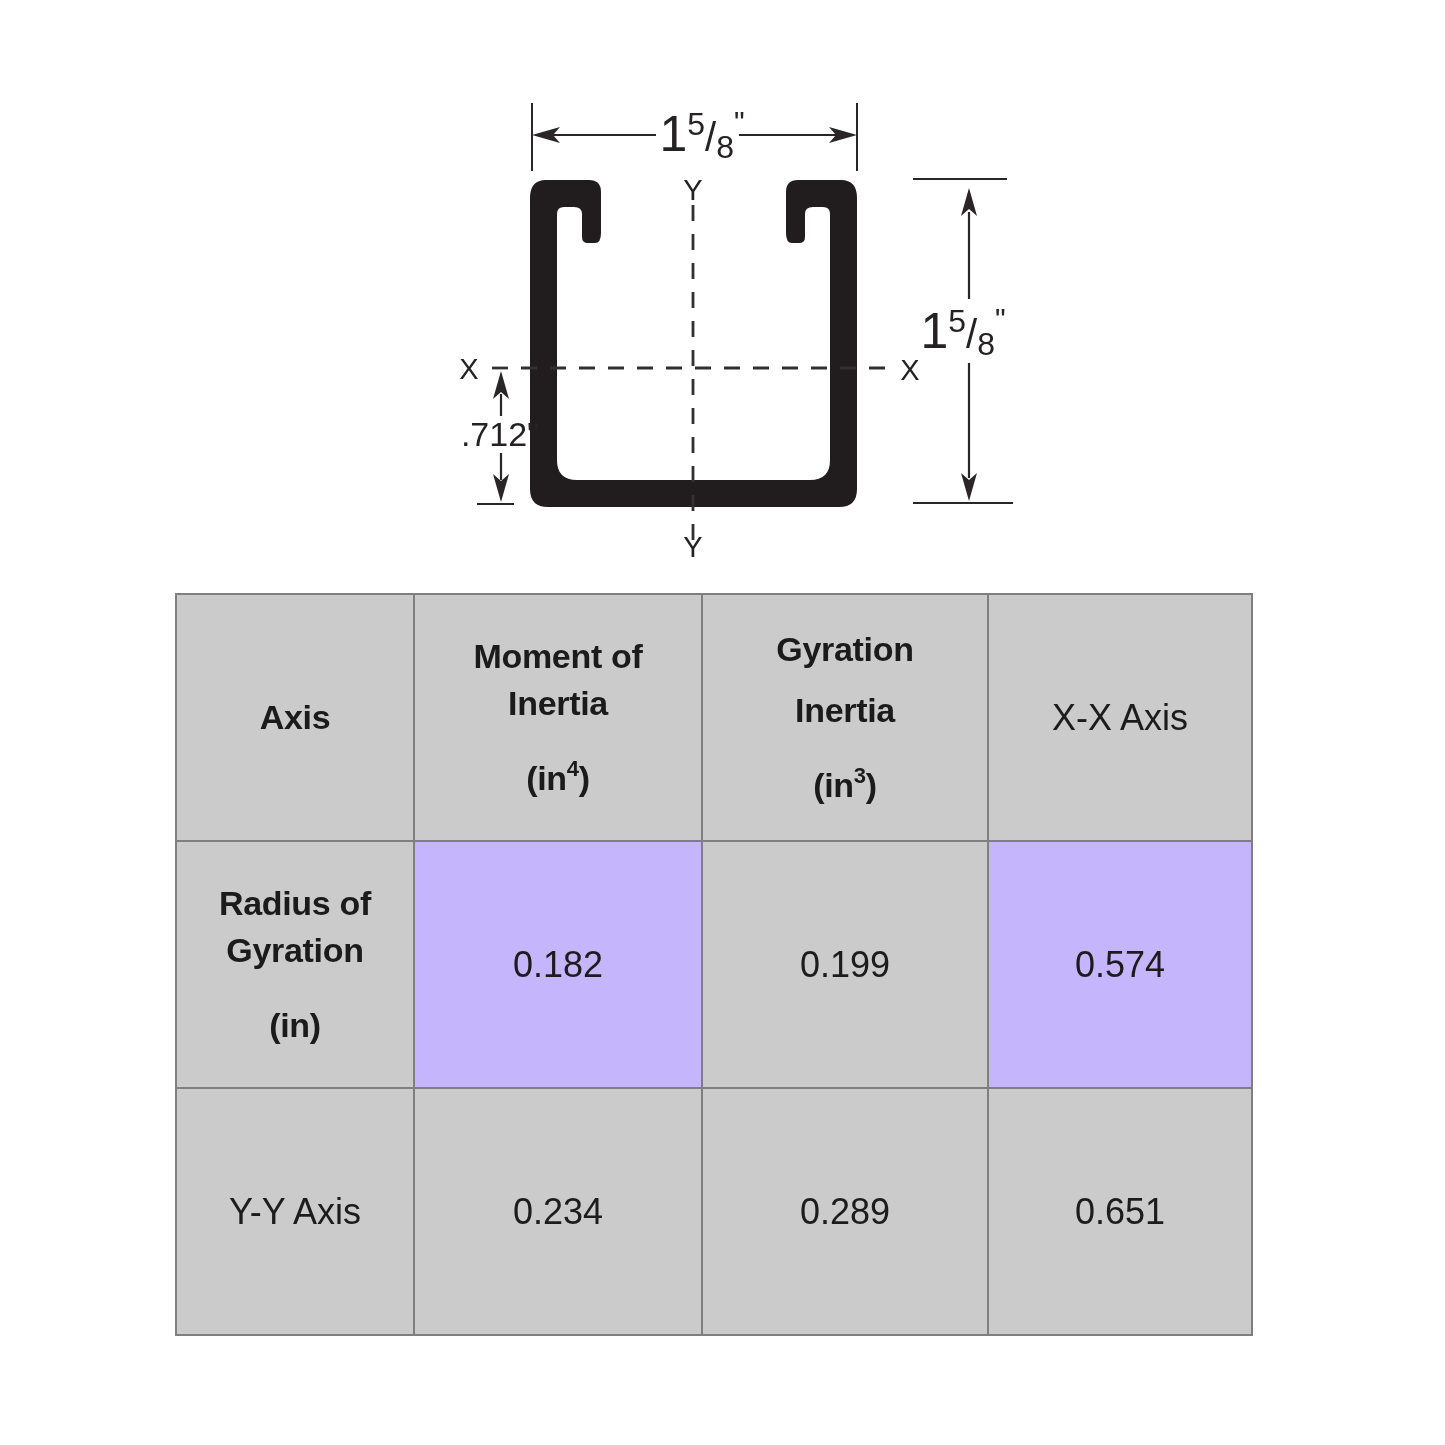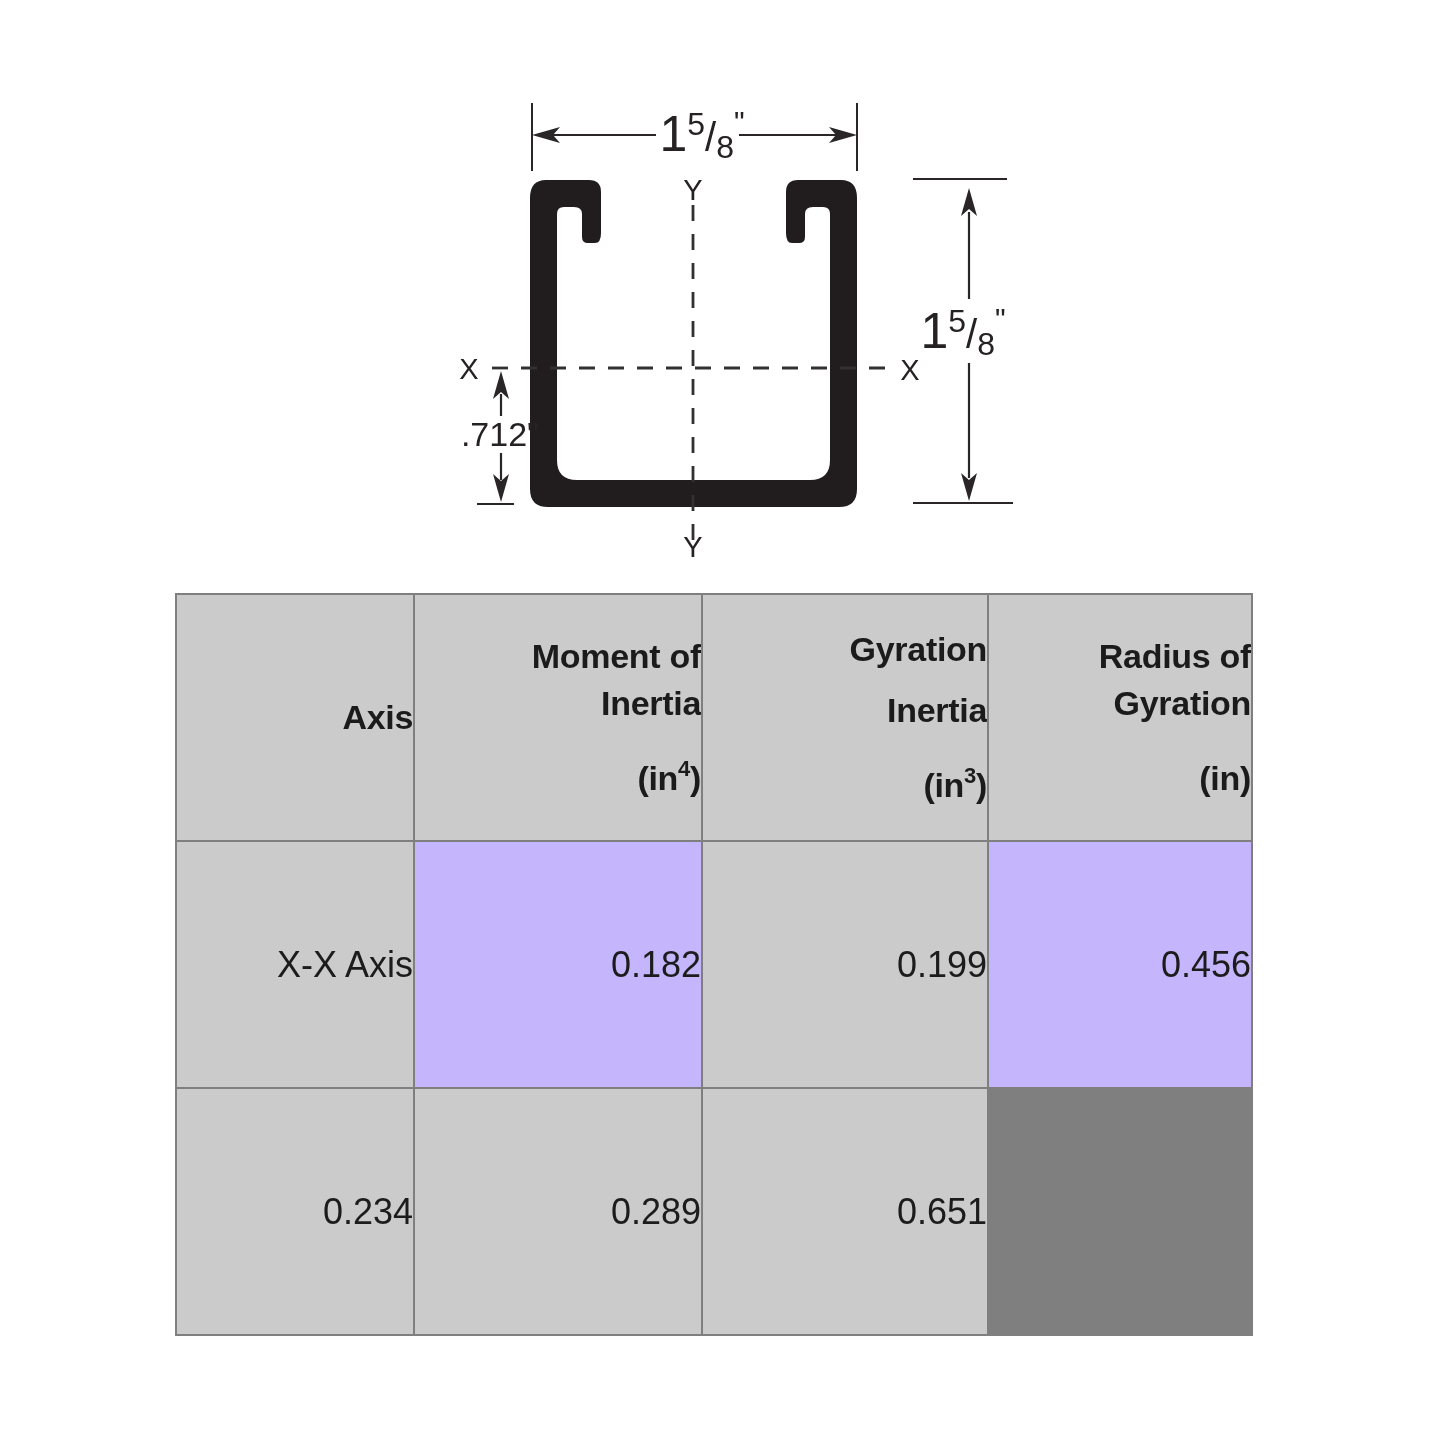--- a/index.html
+++ b/index.html
@@ -35,21 +35,21 @@
     box-sizing:border-box;
     background:#7f7f7f;              
     padding:2px;
     display:grid;
     grid-template-columns:236px 286px 284px 262px;
     grid-template-rows:245px 245px 245px;
     gap:2px;
   }
   .cell{
     display:flex;flex-direction:column;
-    align-items:flex-end;justify-content:center;
+    align-items:center;justify-content:center;
     text-align:center;
     overflow:hidden;
   }
   .cell.gray{background:#cbcbcb;}
   .cell.white{background:#c4b5fd;}
   .head{font-weight:bold;font-size:34px;color:#1b1b1b;letter-spacing:-0.3px;}
   .hline{line-height:47px;}
   .hline.spaced{margin-bottom:14px;}
   .hline.unit{margin-top:28px;}
   .head sup{font-size:22px;line-height:0;position:relative;top:-2px;}
@@ -112,29 +112,30 @@
     <div class="cell gray head">
       <div class="hline">Moment of</div>
       <div class="hline">Inertia</div>
       <div class="hline unit"><span>(in</span><sup>4</sup><span>)</span></div>
     </div>
     <div class="cell gray head">
       <div class="hline spaced">Gyration</div>
       <div class="hline">Inertia</div>
       <div class="hline unit"><span>(in</span><sup>3</sup><span>)</span></div>
     </div>
+    <div class="cell gray body-cell">X-X Axis</div>
+
     <div class="cell gray head">
       <div class="hline">Radius of</div>
       <div class="hline">Gyration</div>
       <div class="hline unit"><span>(in</span><sup></sup><span>)</span></div>
     </div>
-
-    <div class="cell gray body-cell">X-X Axis</div>
     <div class="cell white body-cell">0.182</div>
     <div class="cell gray body-cell">0.199</div>
-    <div class="cell white body-cell">0.456</div>
+    <div class="cell white body-cell">0.574</div>
 
+    <div class="cell gray body-cell">Y-Y Axis</div>
     <div class="cell gray body-cell">0.234</div>
     <div class="cell gray body-cell">0.289</div>
     <div class="cell gray body-cell">0.651</div>
   </div>
 
 </div>
 
 </body></html>

